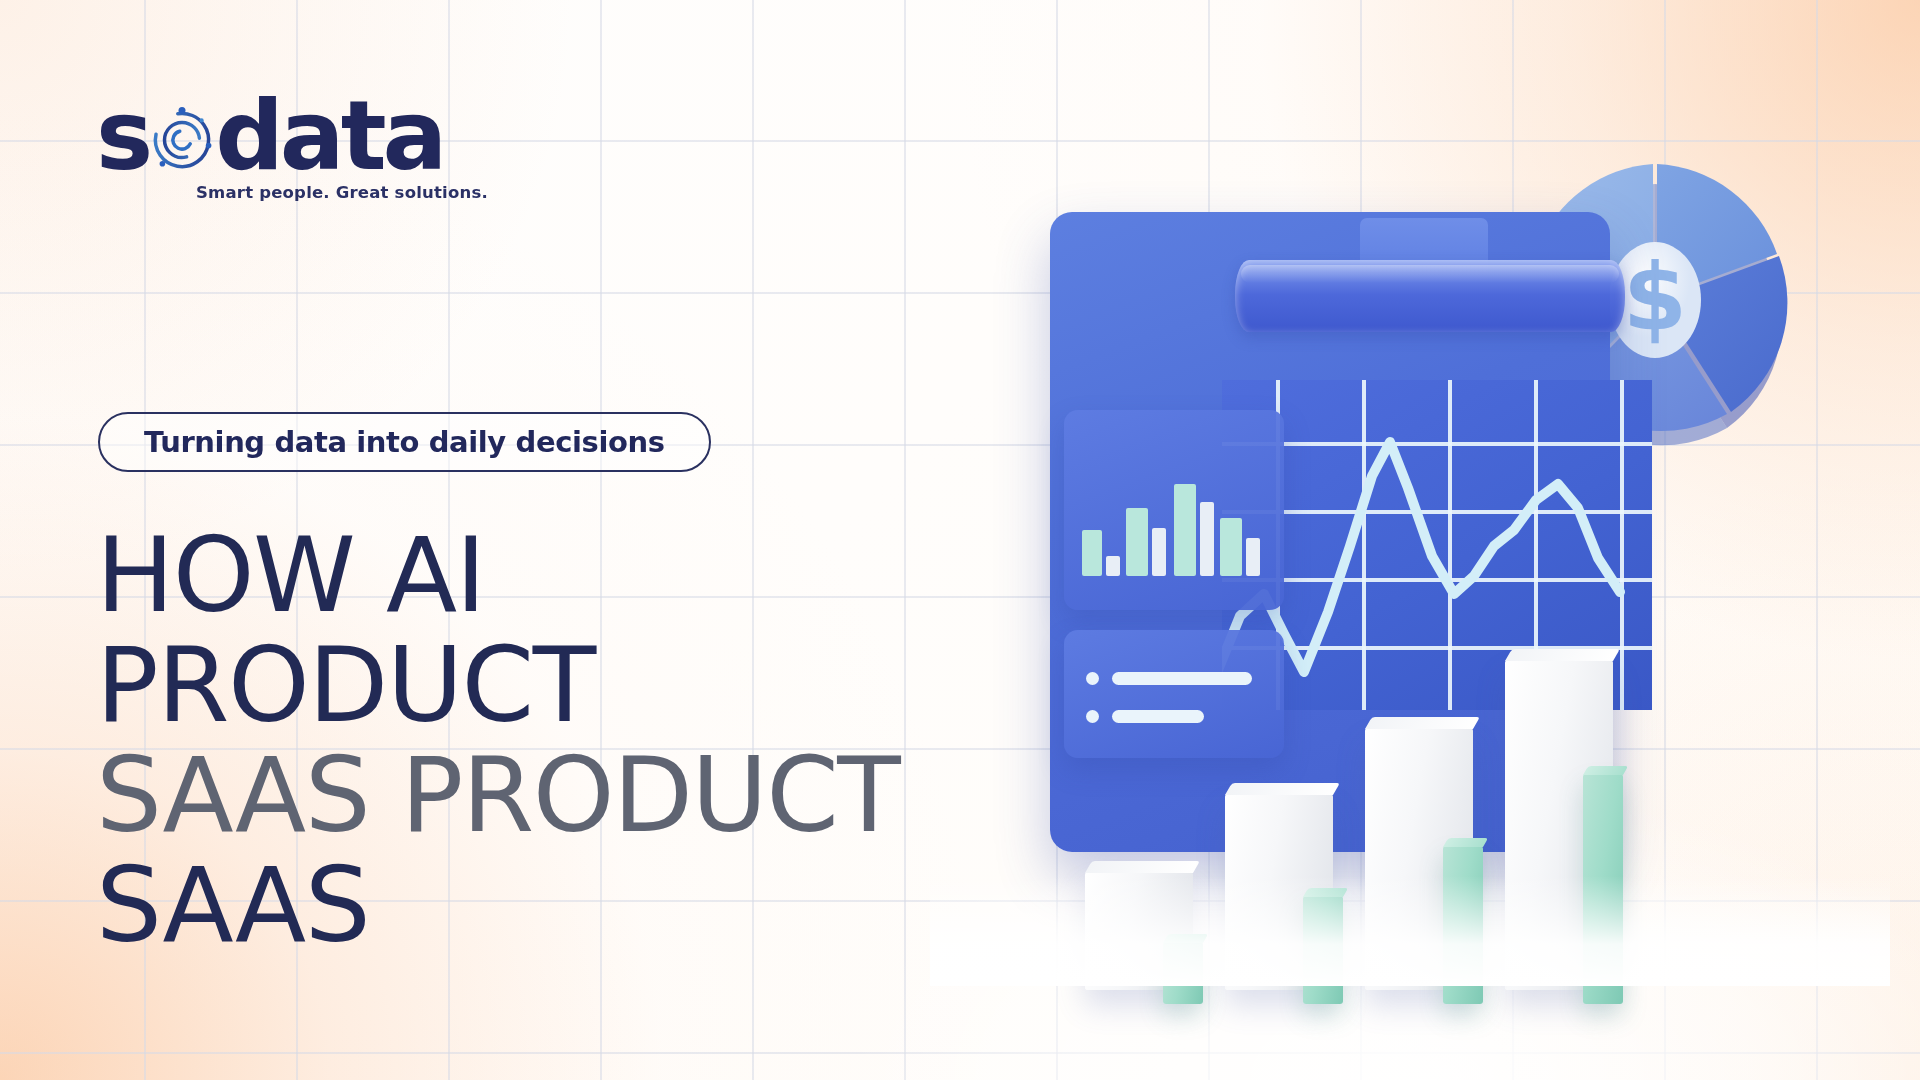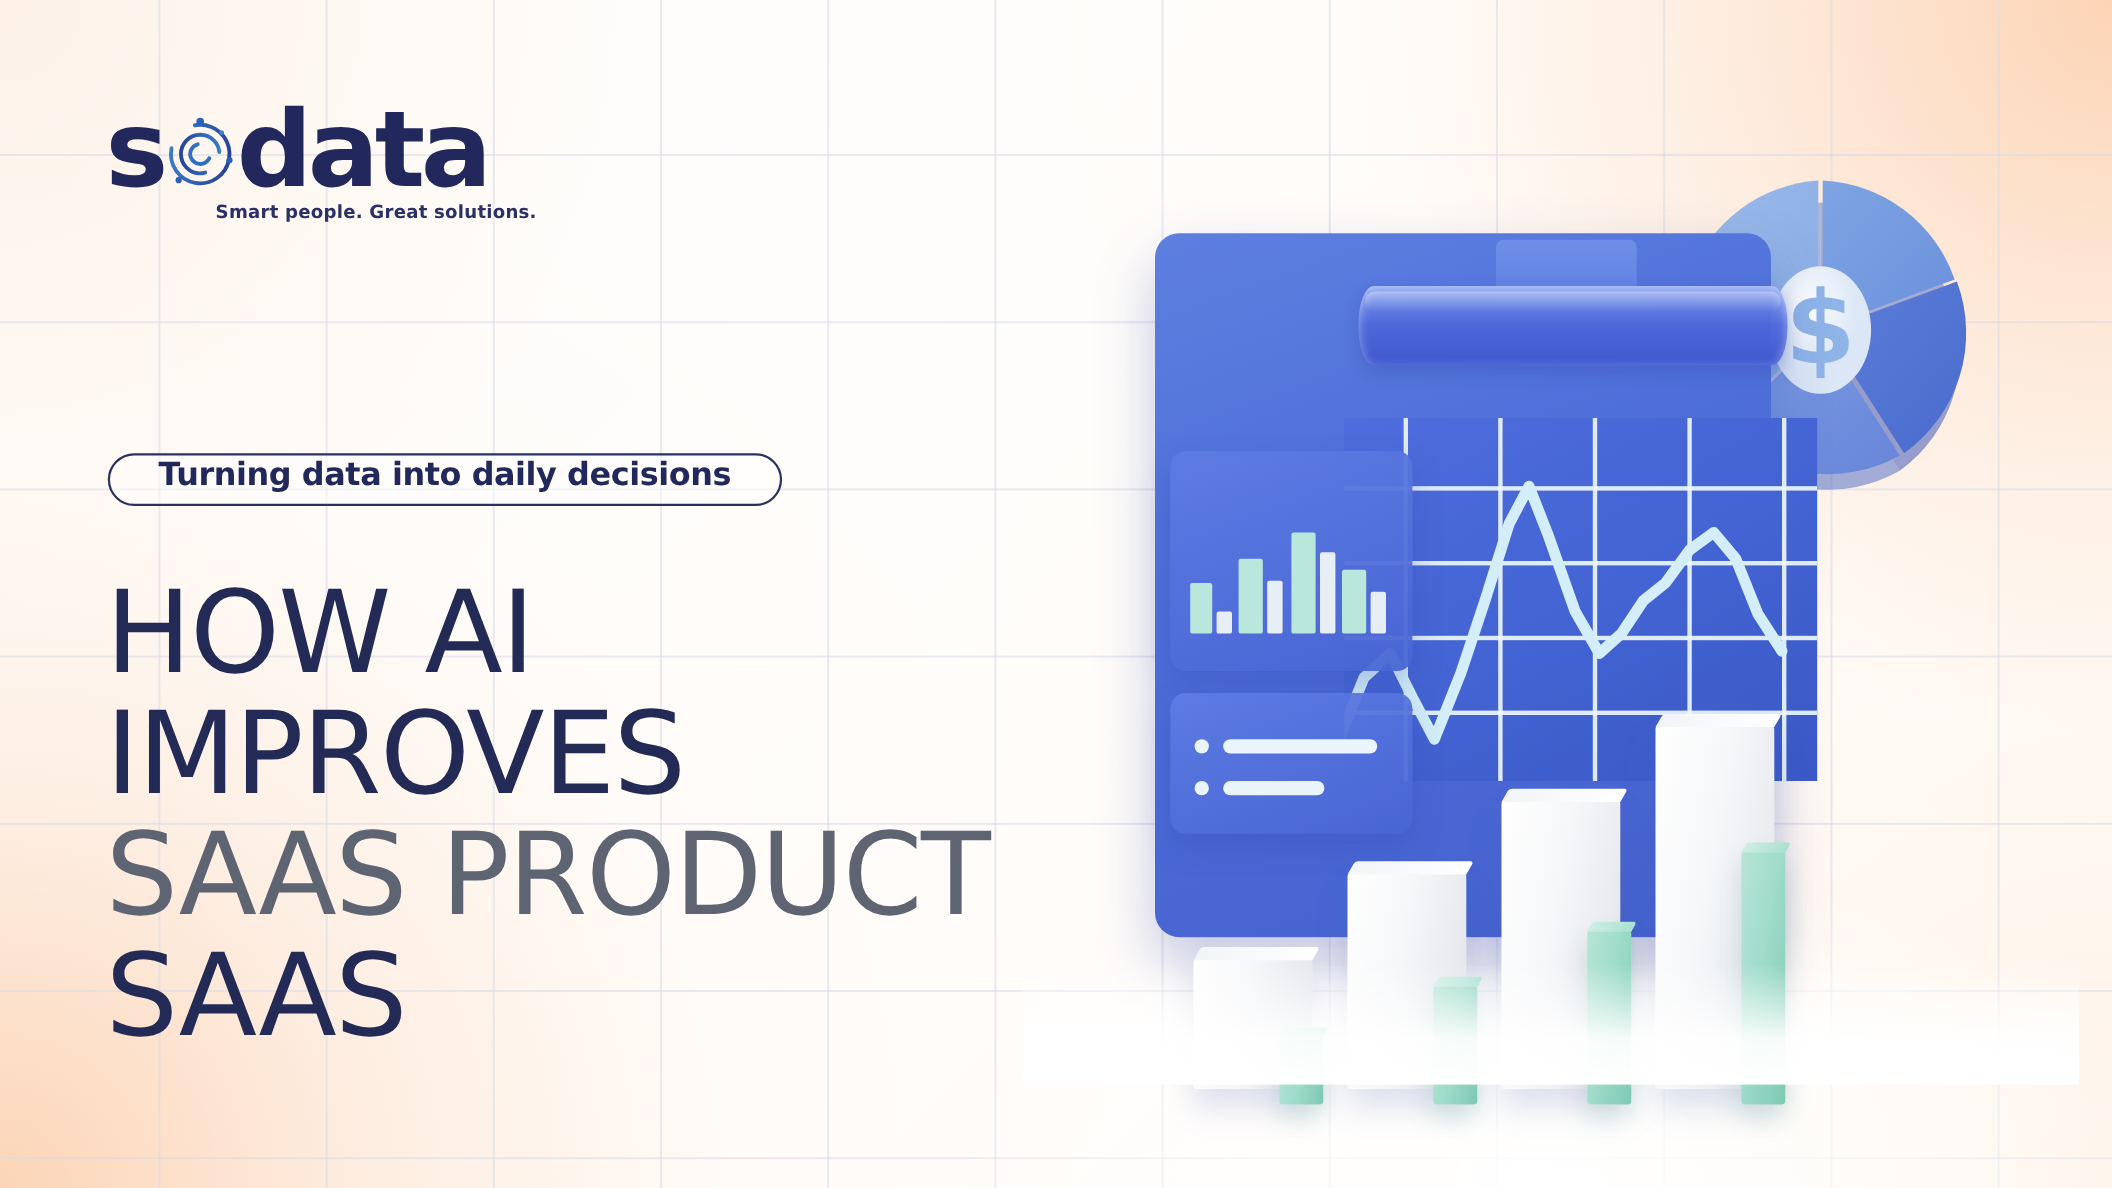--- a/index.html
+++ b/index.html
@@ -54,22 +54,22 @@
   .logo-tag {
     position:absolute; left:100px; top:95px;
     font-family:"DejaVu Sans", sans-serif;
     font-size:16.5px; font-weight:600; letter-spacing:0.2px;
     color:#2b3166; white-space:nowrap;text-align:center;
   }
 
   
   .pill {
     position:absolute; left:98px; top:412px;
-    height:48px; padding:0 44px;
-    display:flex; align-items:flex-start;
+    height:60px; padding:0 44px;
+    display:flex; align-items:center;
     border:2.4px solid #2a3160; border-radius:40px;
     background:rgba(255,255,255,0.45);
   }
   .pill-text {
     font-family:"DejaVu Sans", sans-serif;
     font-size:29px; font-weight:700; letter-spacing:-0.4px;
     color:#22285c; white-space:nowrap;
   }
 
   
@@ -206,21 +206,21 @@
     </div>
     <div class="logo-tag">Smart people. Great solutions.</div>
   </div>
 
   <div class="pill">
     <span class="pill-text">Turning data into daily decisions</span>
   </div>
 
   <div class="headline">
     <span class="hl-line hl-navy">HOW AI</span>
-    <span class="hl-line hl-navy">IMPROVES</span>
+    <span class="hl-line hl-navy">PRODUCT</span>
     <span class="hl-line hl-gray">SAAS PRODUCT</span>
     <span class="hl-line hl-navy">SAAS</span>
   </div>
 
   <div class="illus">
 
     <div class="pie-wrap">
       <svg viewBox="0 0 320 310" width="320" height="310">
         <defs>
           <linearGradient id="pg1" x1="0" y1="0" x2="1" y2="1">

